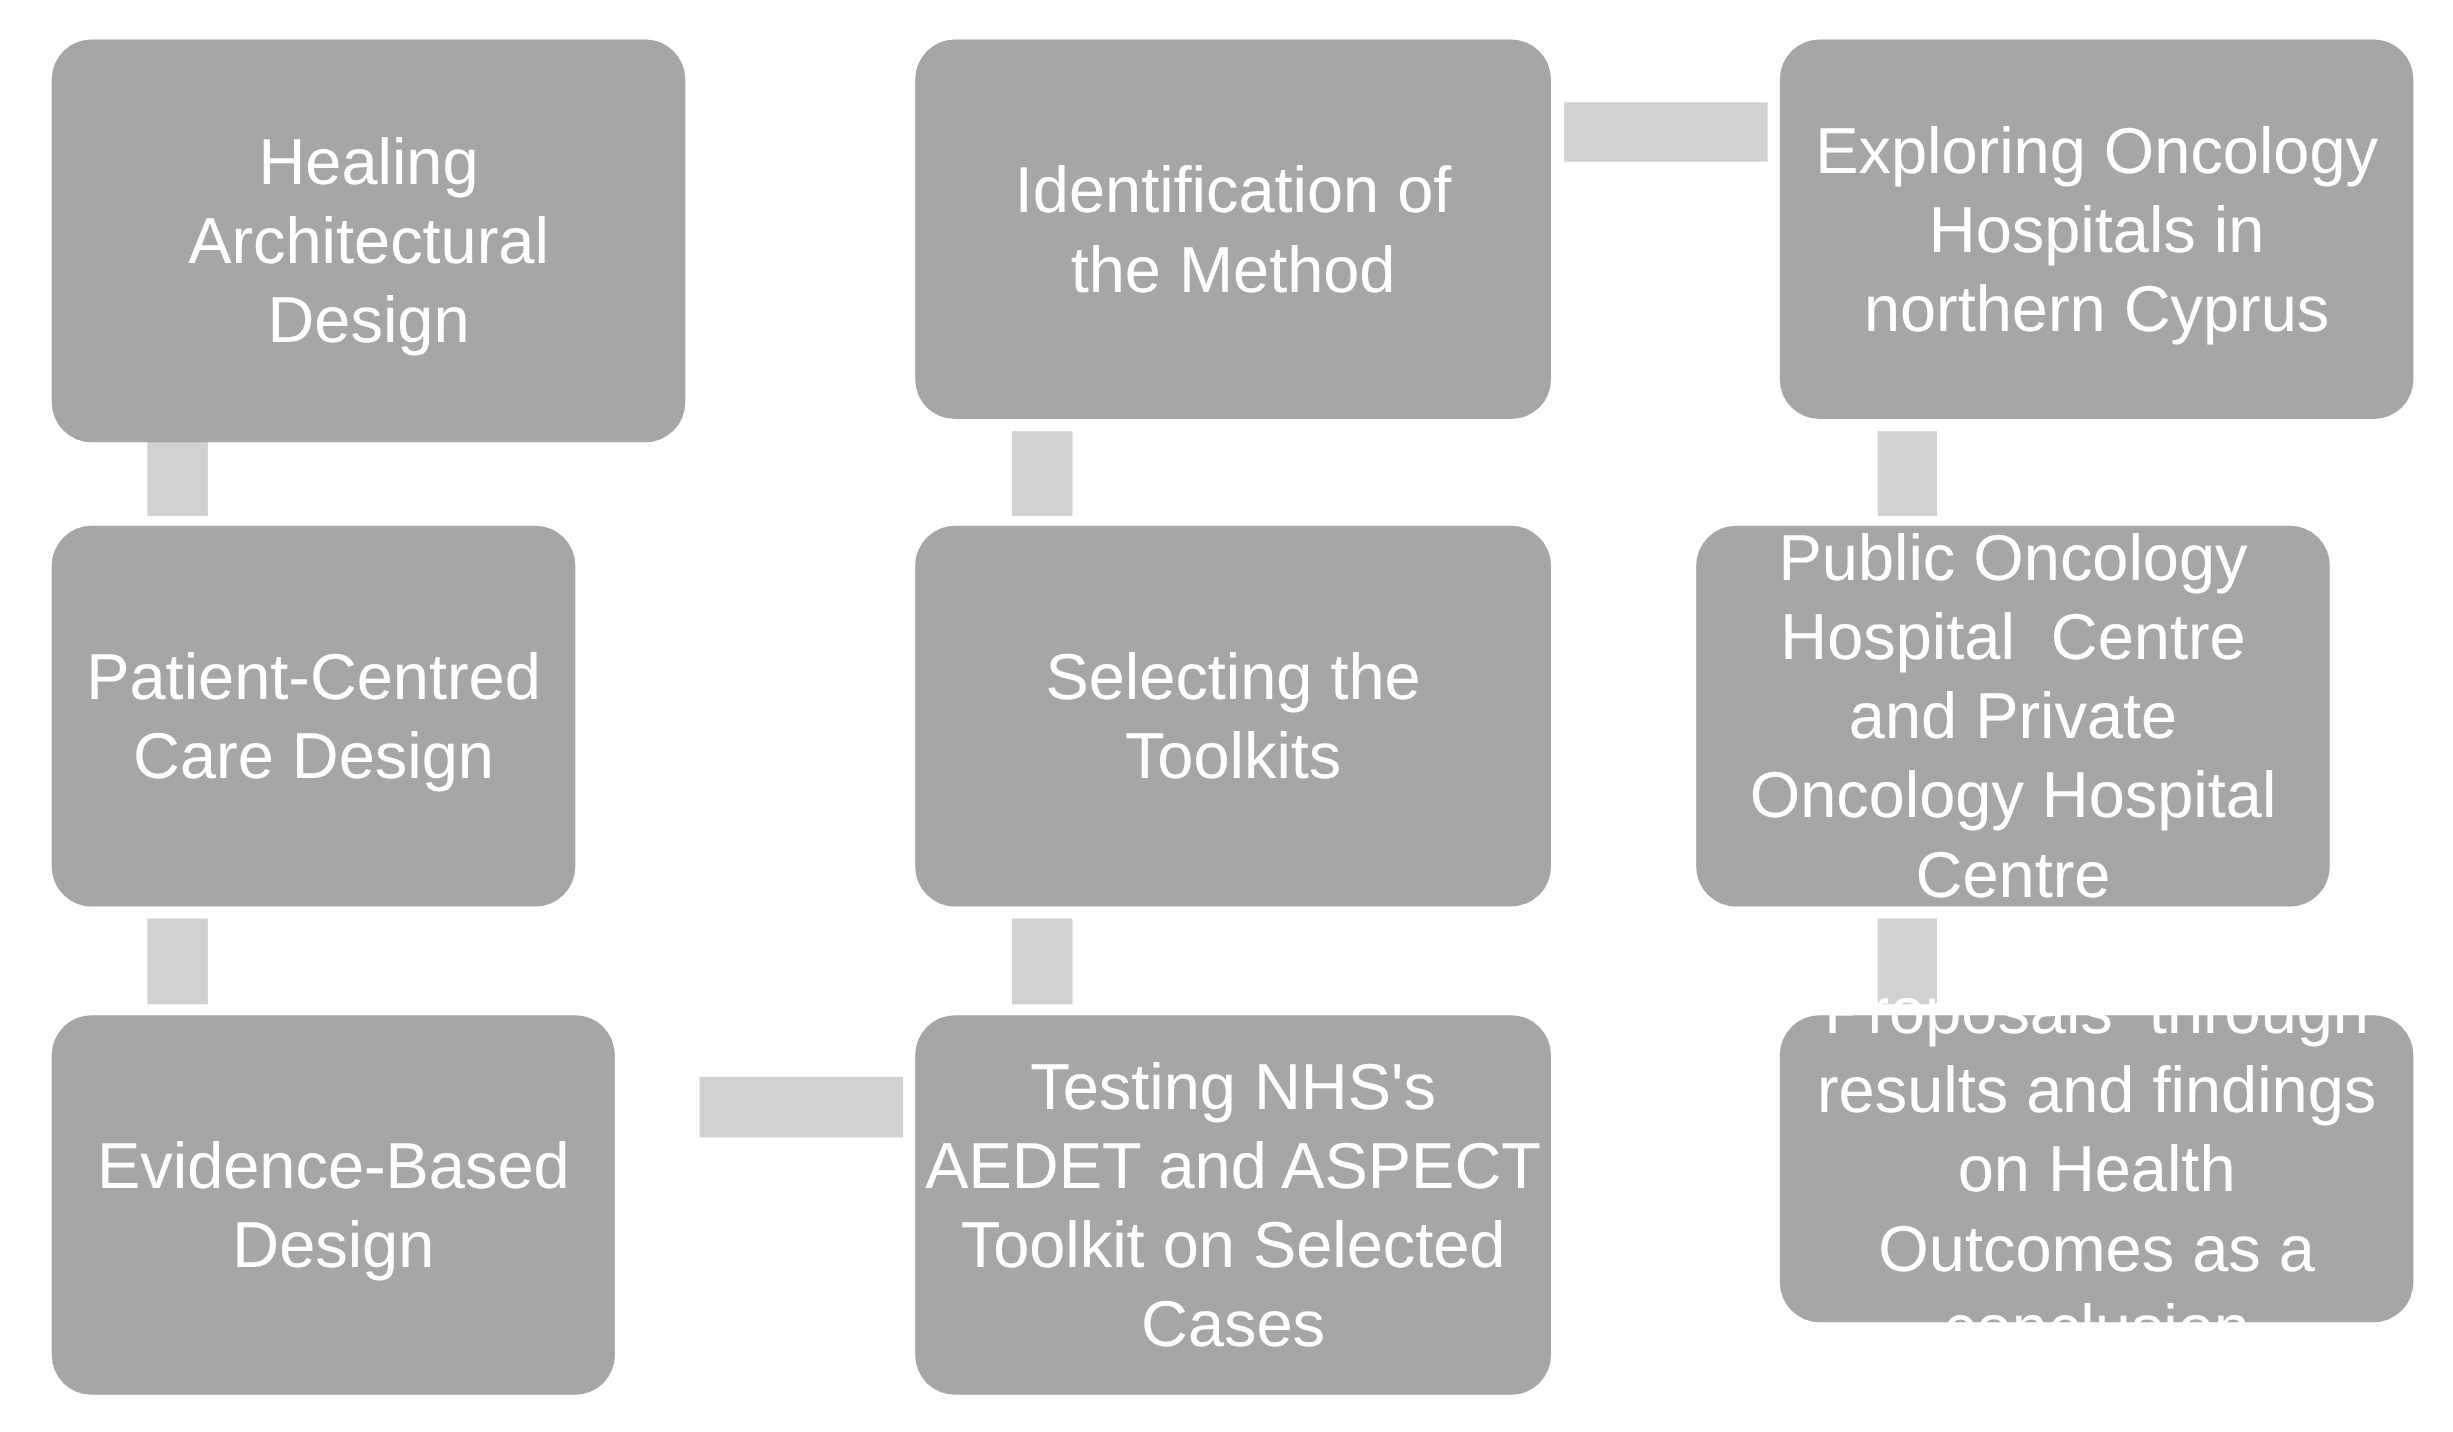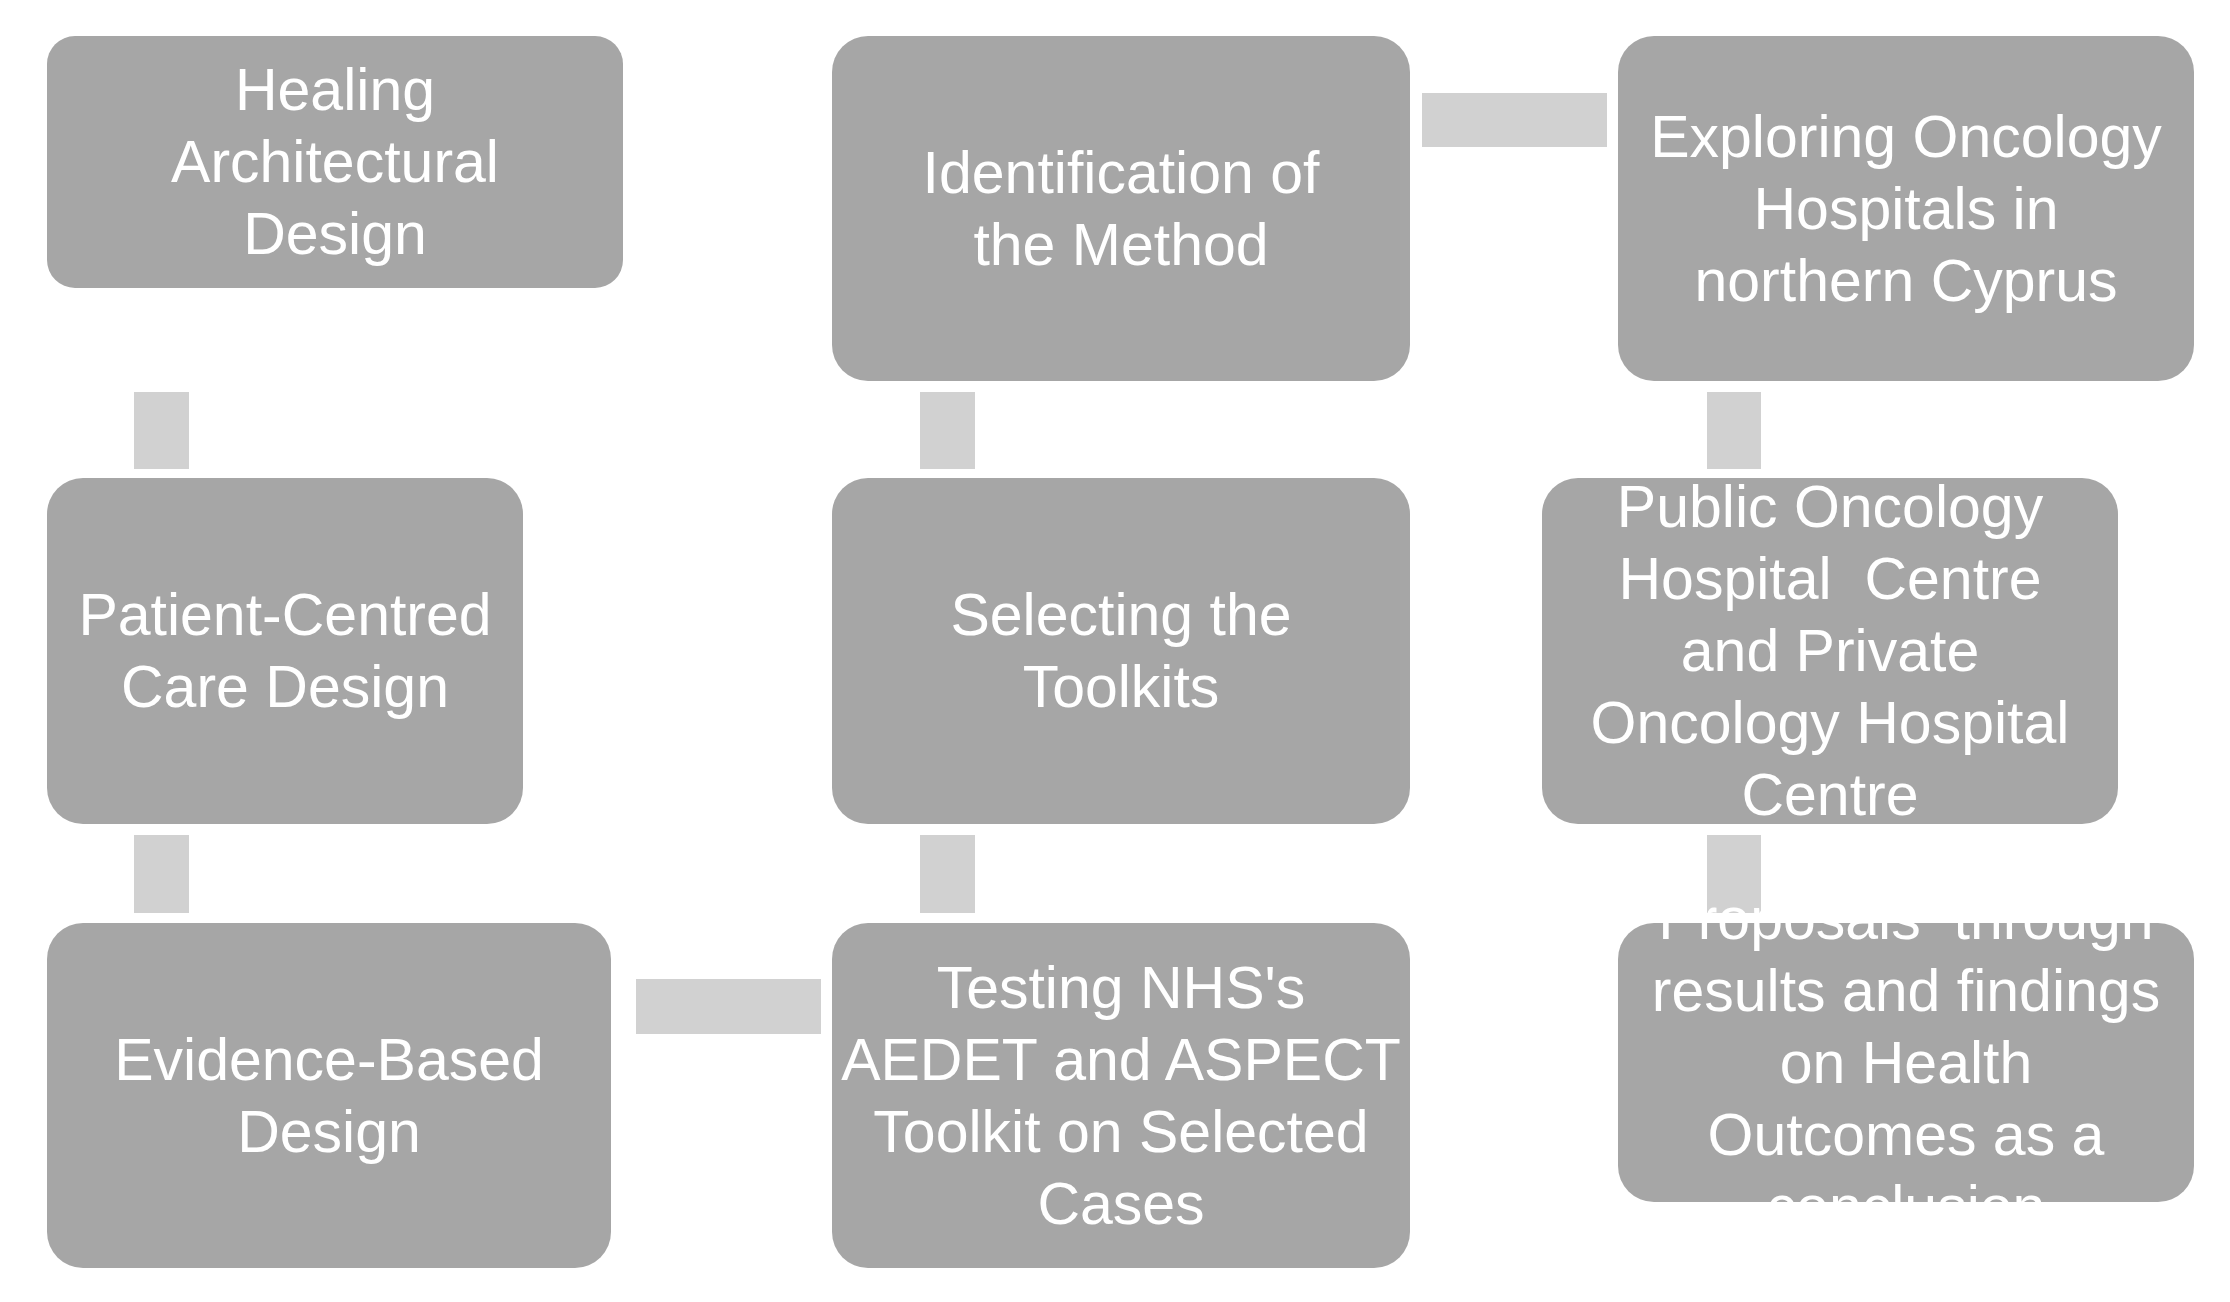--- a/index.html
+++ b/index.html
@@ -43,30 +43,30 @@
 
   <div class="connector" style="left:134px; top:392px; width:55px; height:77px;"></div>
   <div class="connector" style="left:134px; top:835px; width:55px; height:78px;"></div>
   <div class="connector" style="left:920px; top:392px; width:55px; height:77px;"></div>
   <div class="connector" style="left:920px; top:835px; width:55px; height:78px;"></div>
   <div class="connector" style="left:1707px; top:392px; width:54px; height:77px;"></div>
   <div class="connector" style="left:1707px; top:835px; width:54px; height:78px;"></div>
   <div class="connector" style="left:1422px; top:93px; width:185px; height:54px;"></div>
   <div class="connector" style="left:636px; top:979px; width:185px; height:55px;"></div>
 
-  <div class="box" style="left:47px; top:36px; width:576px; height:252px;border-radius:28px;">
+  <div class="box" style="left:47px; top:36px; width:576px; height:366px;">
     <span class="box-label">Healing
 Architectural
 Design</span>
   </div>
   <div class="box" style="left:47px; top:478px; width:476px; height:346px;">
     <span class="box-label">Patient-Centred
 Care Design</span>
   </div>
-  <div class="box" style="left:47px; top:923px; width:564px; height:345px;">
+  <div class="box" style="left:47px; top:923px; width:512px; height:345px;">
     <span class="box-label">Evidence-Based
 Design</span>
   </div>
 
   <div class="box" style="left:832px; top:478px; width:578px; height:346px;">
     <span class="box-label">Selecting the
 Toolkits</span>
   </div>
   <div class="box" style="left:832px; top:36px; width:578px; height:345px;">
     <span class="box-label">Identification of

